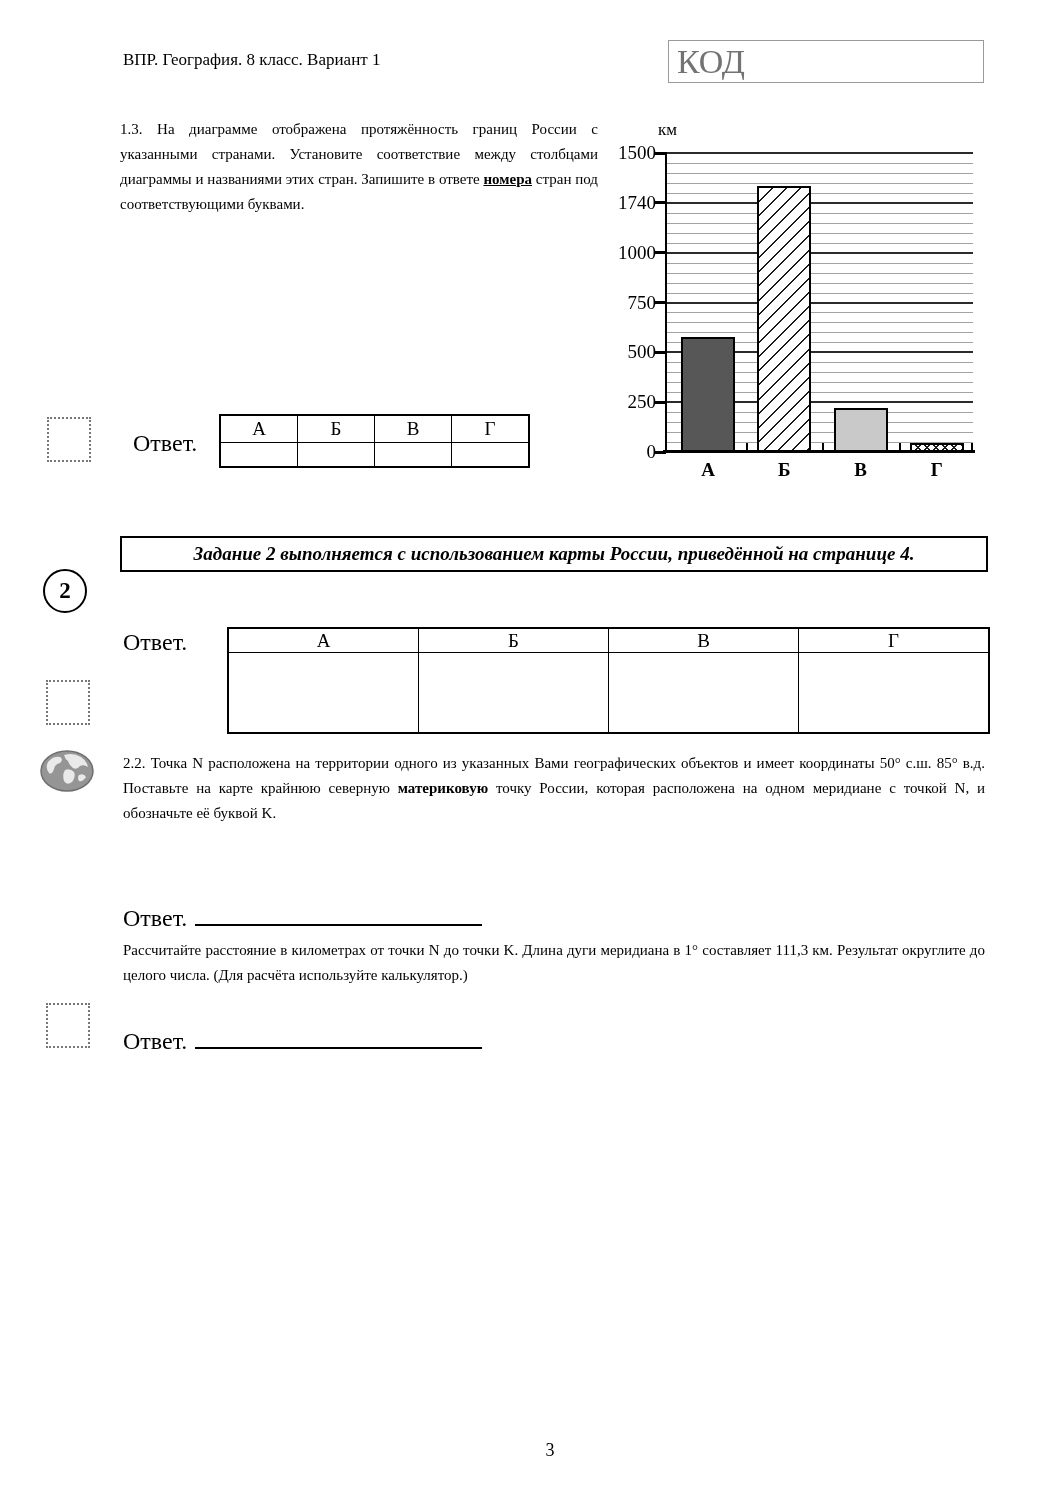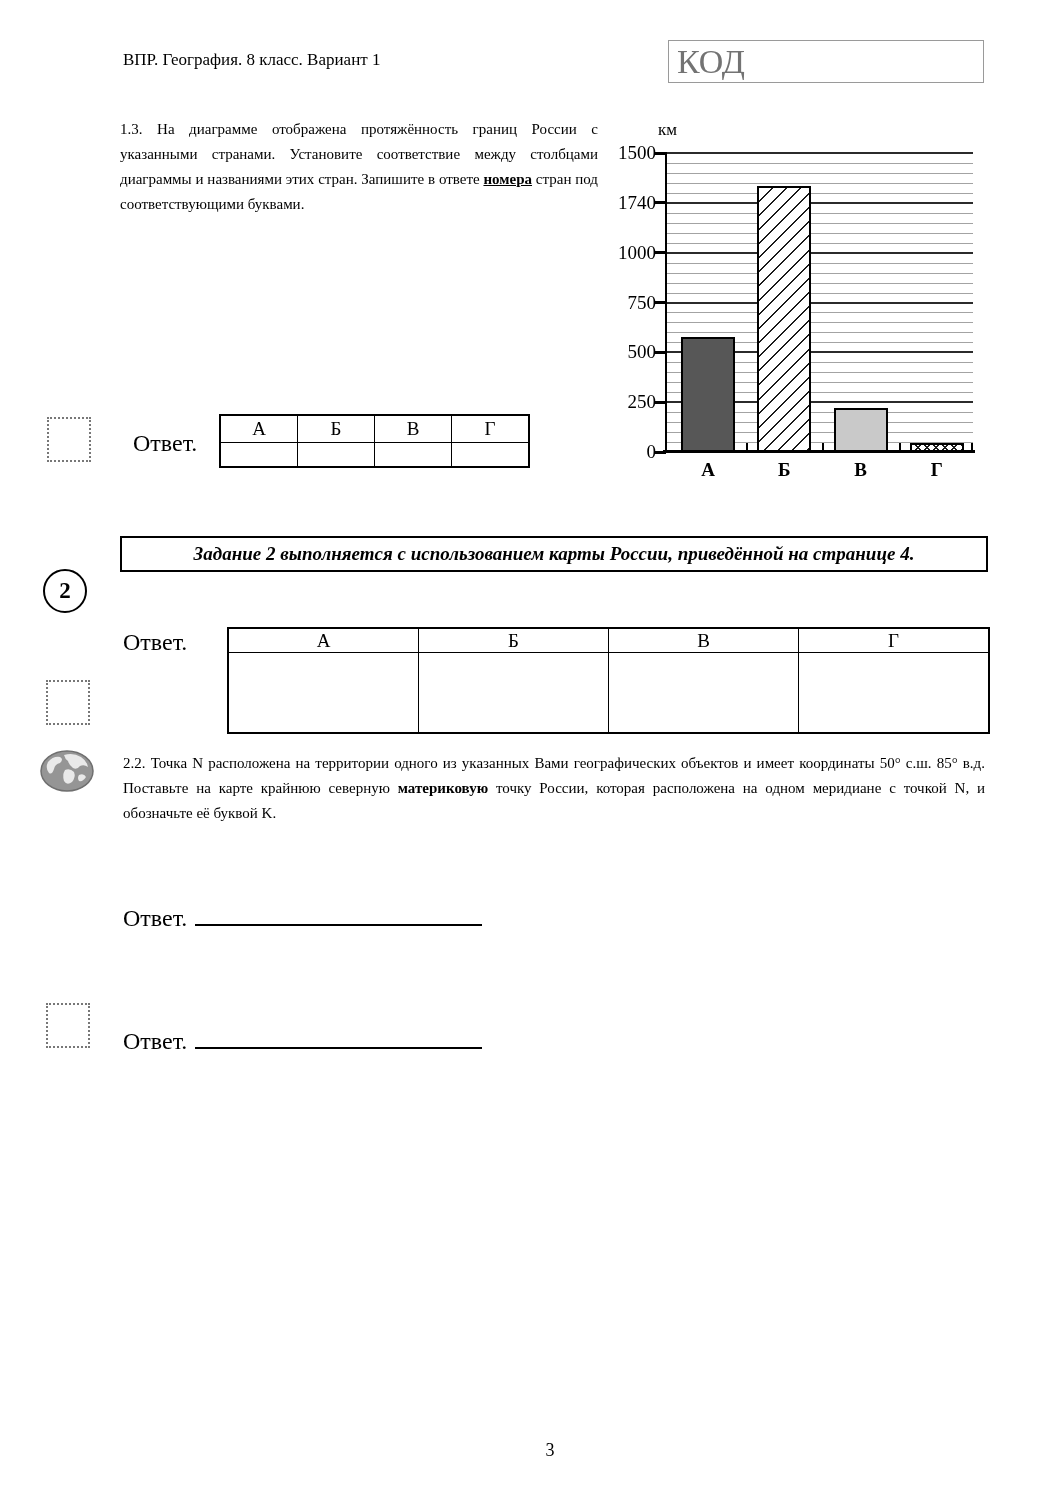--- a/index.html
+++ b/index.html
@@ -208,20 +208,21 @@
       <path d="M39 27 Q44 25 46 29 Q43 34 39 33 Q37 30 39 27 Z" fill="#e9e9e9"></path>
     </svg>
   </span>
   <div class="abs body-text" style="left:123px; top:751px; width:862px;"><span>2.2. Точка N расположена на территории одного из указанных Вами географических объектов и имеет координаты 50° с.ш. 85° в.д. Поставьте на карте крайнюю северную </span><span style="font-weight: bold;">материковую</span><span> точку России, которая расположена на одном меридиане с точкой N, и обозначьте её буквой K.</span></div>
 
 
   <div class="abs" style="left:123px; top:905px;">
     <span class="answer-label">Ответ.</span><span class="blank-line"></span>
   </div>
 
+  <div class="abs body-text" style="left:123px; top:938px; width:862px;"><span>Рассчитайте расстояние в километрах от точки N до точки K. Длина дуги меридиана в 1° составляет 111,3 км. Результат округлите до целого числа. (Для расчёта используйте калькулятор.)</span></div>
 
   <div class="abs score-box" style="left:46px; top:1003px;"></div>
   <div class="abs" style="left:123px; top:1028px;">
     <span class="answer-label">Ответ.</span><span class="blank-line"></span>
   </div>
 
   <div class="abs page-num">3</div>
 
 </div>
 

